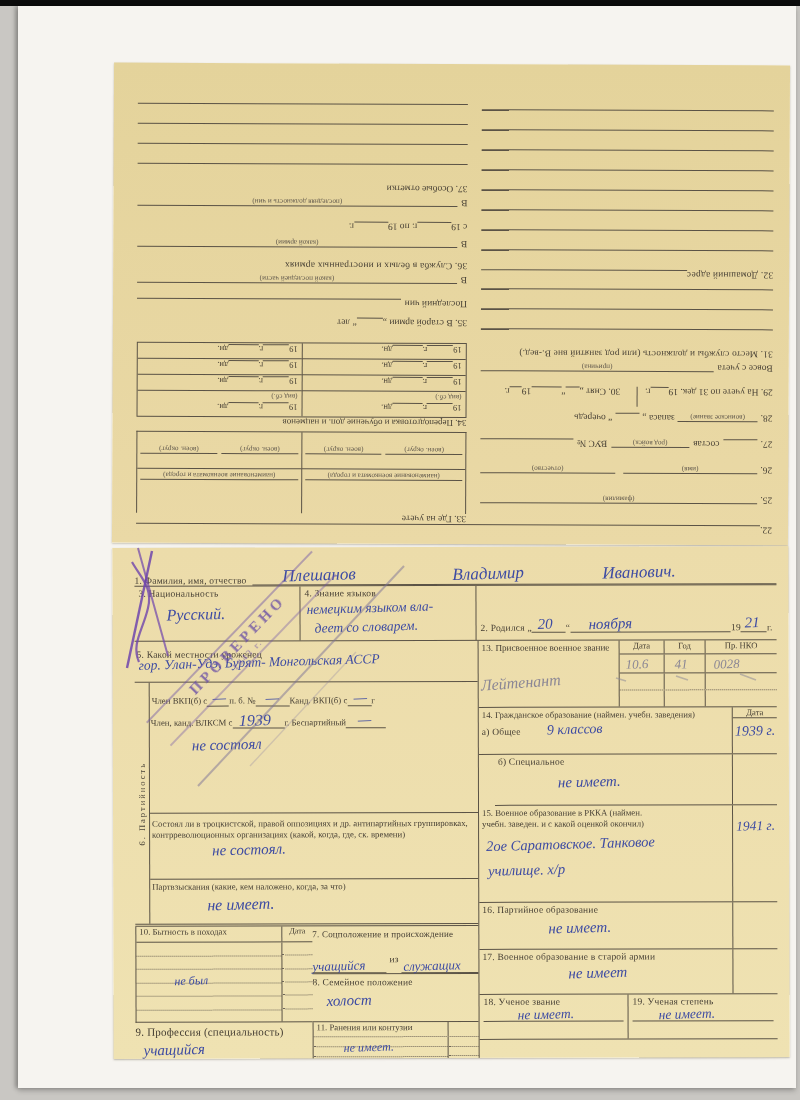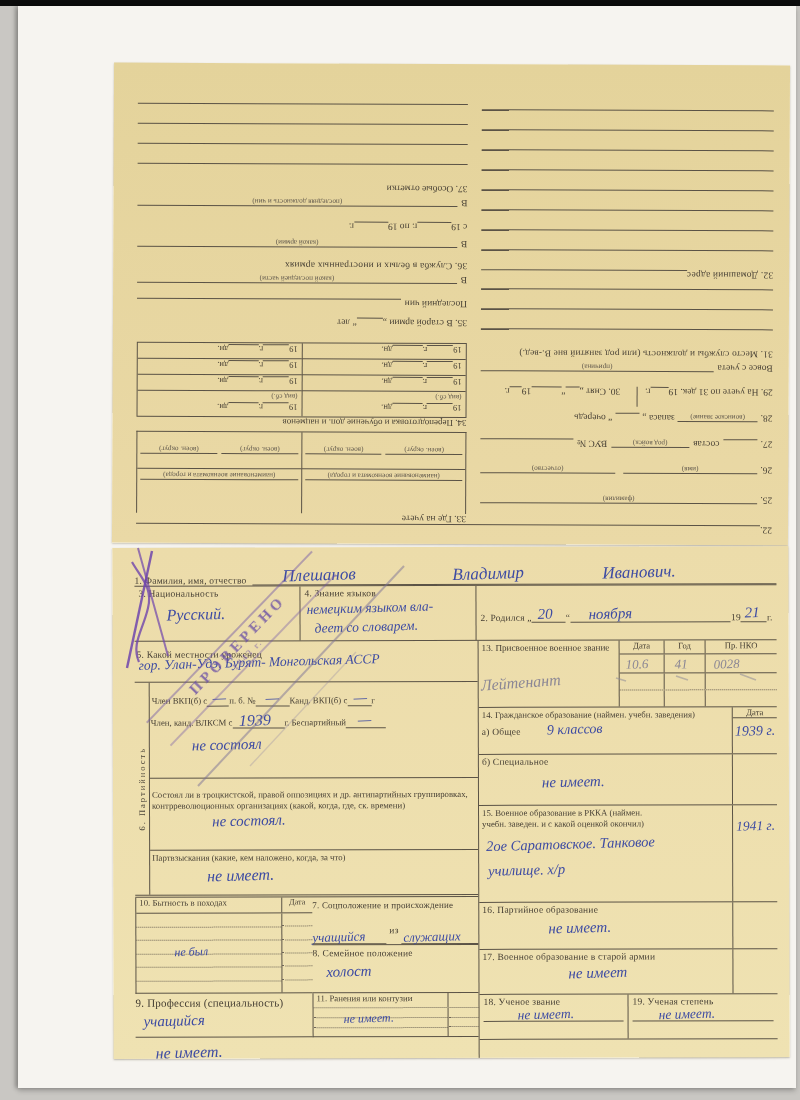--- a/index.html
+++ b/index.html
@@ -67,21 +67,21 @@
   .t13r{flex:1;display:flex;flex-direction:column;}
   .t13head{display:flex;height:15px;border-bottom:1px solid #5b5346;font-size:8.6px;text-align:center;}
   .t13head>div,.t13row>div{border-right:1px solid #5b5346;}
   .t13head>div:last-child,.t13row>div:last-child{border-right:none;}
   .cdat{width:44px;}.cgod{width:40px;}.cnko{flex:1;}
   .t13row{display:flex;height:18px;border-bottom:1px dotted #6e6557;position:relative;}
   .t13row:last-child{border-bottom:none;}
   .fblk{display:flex;border-bottom:1px solid #5b5346;}
   .fbody{flex:1;padding:2px 3px;position:relative;min-width:0;}
   .fdate{width:44px;border-left:1px solid #5b5346;text-align:center;font-size:8.6px;position:relative;}
-  .h14a{height:46px;}.h14b{height:50px;}.h15{height:96px;}.h16{height:46px;}.h17{height:44px;}
+  .h14a{height:46px;}.h14b{height:50px;margin-left:16px;}.h15{height:96px;}.h16{height:46px;}.h17{height:44px;}
   .r1819{display:grid;grid-template-columns:1fr 1fr;height:44px;border-bottom:1px solid #5b5346;}
   .r1819>div{padding:2px 4px;position:relative;}
   .r1819>div:first-child{border-right:1px solid #5b5346;}
   .minirule{border-bottom:1px solid #5b5346;height:12px;margin-top:2px;position:relative;}
 
   
   .r22{display:flex;align-items:flex-end;height:14px;font-size:9.5px;}
   .revgrid{display:grid;grid-template-columns:1fr 330px;column-gap:14px;}
   .rrow{display:flex;align-items:flex-end;font-size:9.5px;}
   .h30{height:30px;}.h26{height:26px;}.h24{height:24px;}
@@ -372,21 +372,21 @@
         <div class="c1">
           <div class="lb">3. Национальность</div>
           <div class="hw" style="margin:8px 0 0 28px;font-size:16px;">Русский.</div>
         </div>
         <div class="c2">
           <div class="lb">4. Знание языков</div>
           <div class="hw" style="margin:-4px 0 0 2px;font-size:13.5px;">немецким языком вла-</div>
           <div class="hw" style="margin:4px 0 0 10px;font-size:13.5px;">деет со словарем.</div>
         </div>
         <div>
-          <div class="fr" style="margin-top:22px;">
+          <div class="fr" style="margin-top:32px;">
             <span class="lb">2. Родился „</span>
             <span class="fl" style="width:34px;">
                 <span class="hw" style="position:absolute;left:6px;bottom:0;">20</span>
               </span>
             <span class="lb">“</span>
             <span class="fl grow">
                 <span class="hw" style="position:absolute;left:18px;bottom:0;">ноября</span>
               </span>
             <span class="lb">19</span>
             <span class="fl" style="width:26px;">
@@ -429,21 +429,21 @@
                     <span class="hw" style="position:absolute;left:6px;bottom:-1px;font-size:16px;">1939</span>
                   </span>
                 <span class="plab">г. Беспартийный</span>
                 <span class="fl" style="width:40px;">
                     <span class="hw" style="position:absolute;left:12px;bottom:0;">—</span>
                   </span>
               </div>
               <div class="preb" style="padding:3px 2px 0 2px;">
                 <div class="hw" style="margin:6px 0 0 40px;">не состоял</div>
               </div>
-              <div class="sost" style="padding:11px 2px 0 2px;">
+              <div class="sost" style="padding:5px 2px 0 2px;margin-top:35px;">
                 <div class="plab">Состоял ли в троцкистской, правой оппозициях и др. антипар­тийных группировках, контрреволюционных организациях (ка­кой, когда, где, ск. времени)</div>
                 <div class="hw" style="margin:3px 0 0 60px;">не состоял.</div>
               </div>
               <div class="pvz" style="padding:2px 2px 0 2px;">
                 <div class="plab">Партвзыскания (какие, кем наложено, когда, за что)</div>
                 <div class="hw" style="margin:4px 0 0 55px;font-size:16px;">не имеет.</div>
               </div>
             </div>
           </div>
           <div class="grid7">

